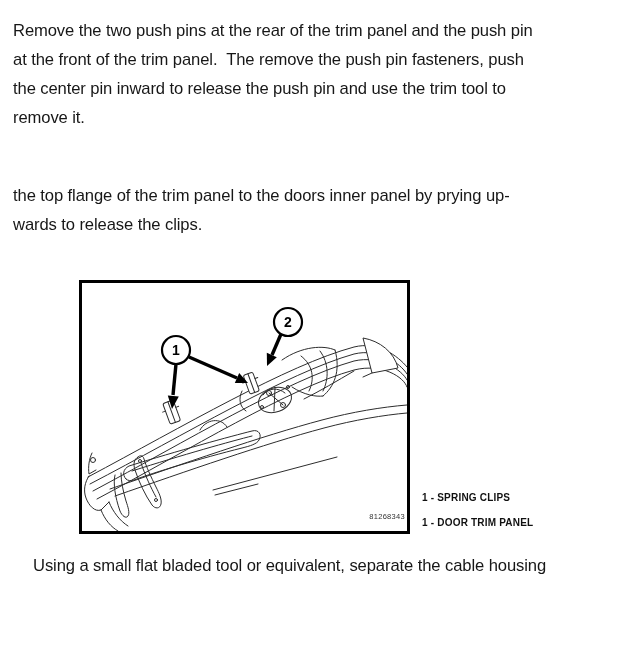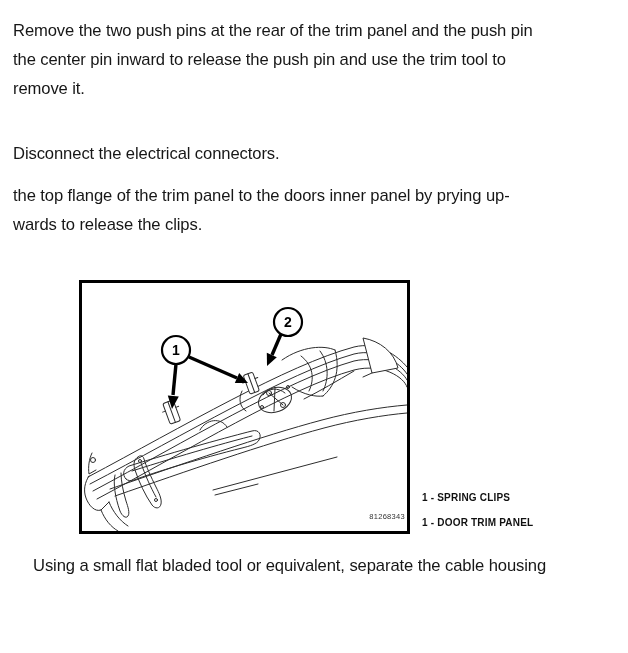--- a/index.html
+++ b/index.html
@@ -36,27 +36,25 @@
   .arrow-head{fill:#000;stroke:none;}
   .fig-num{font-family:"Liberation Sans",sans-serif;font-size:7.5px;fill:#333;text-anchor:end;letter-spacing:0.3px;}
 </style>
 </head>
 <body>
 
 <div id="page">
 
   <div class="para" id="p1">
     <div class="line">Remove the two push pins at the rear of the trim panel and the push pin</div>
+    <div class="line">at the front of the trim panel.  The remove the push pin fasteners, push</div>
     <div class="line">the center pin inward to release the push pin and use the trim tool to</div>
     <div class="line">remove it.</div>
   </div>
 
-  <div class="para" id="p2">
-    <div class="line">Disconnect the electrical connectors.</div>
-  </div>
 
   <div class="para" id="p3">
     <div class="line">the top flange of the trim panel to the doors inner panel by prying up-</div>
     <div class="line">wards to release the clips.</div>
   </div>
 
   <div id="figure-frame">
     <svg viewBox="0 0 325 248">
 
       <path class="art" d="M6,194 C100,144 205,82 272,64 C296,58 316,73 325,84"></path>

